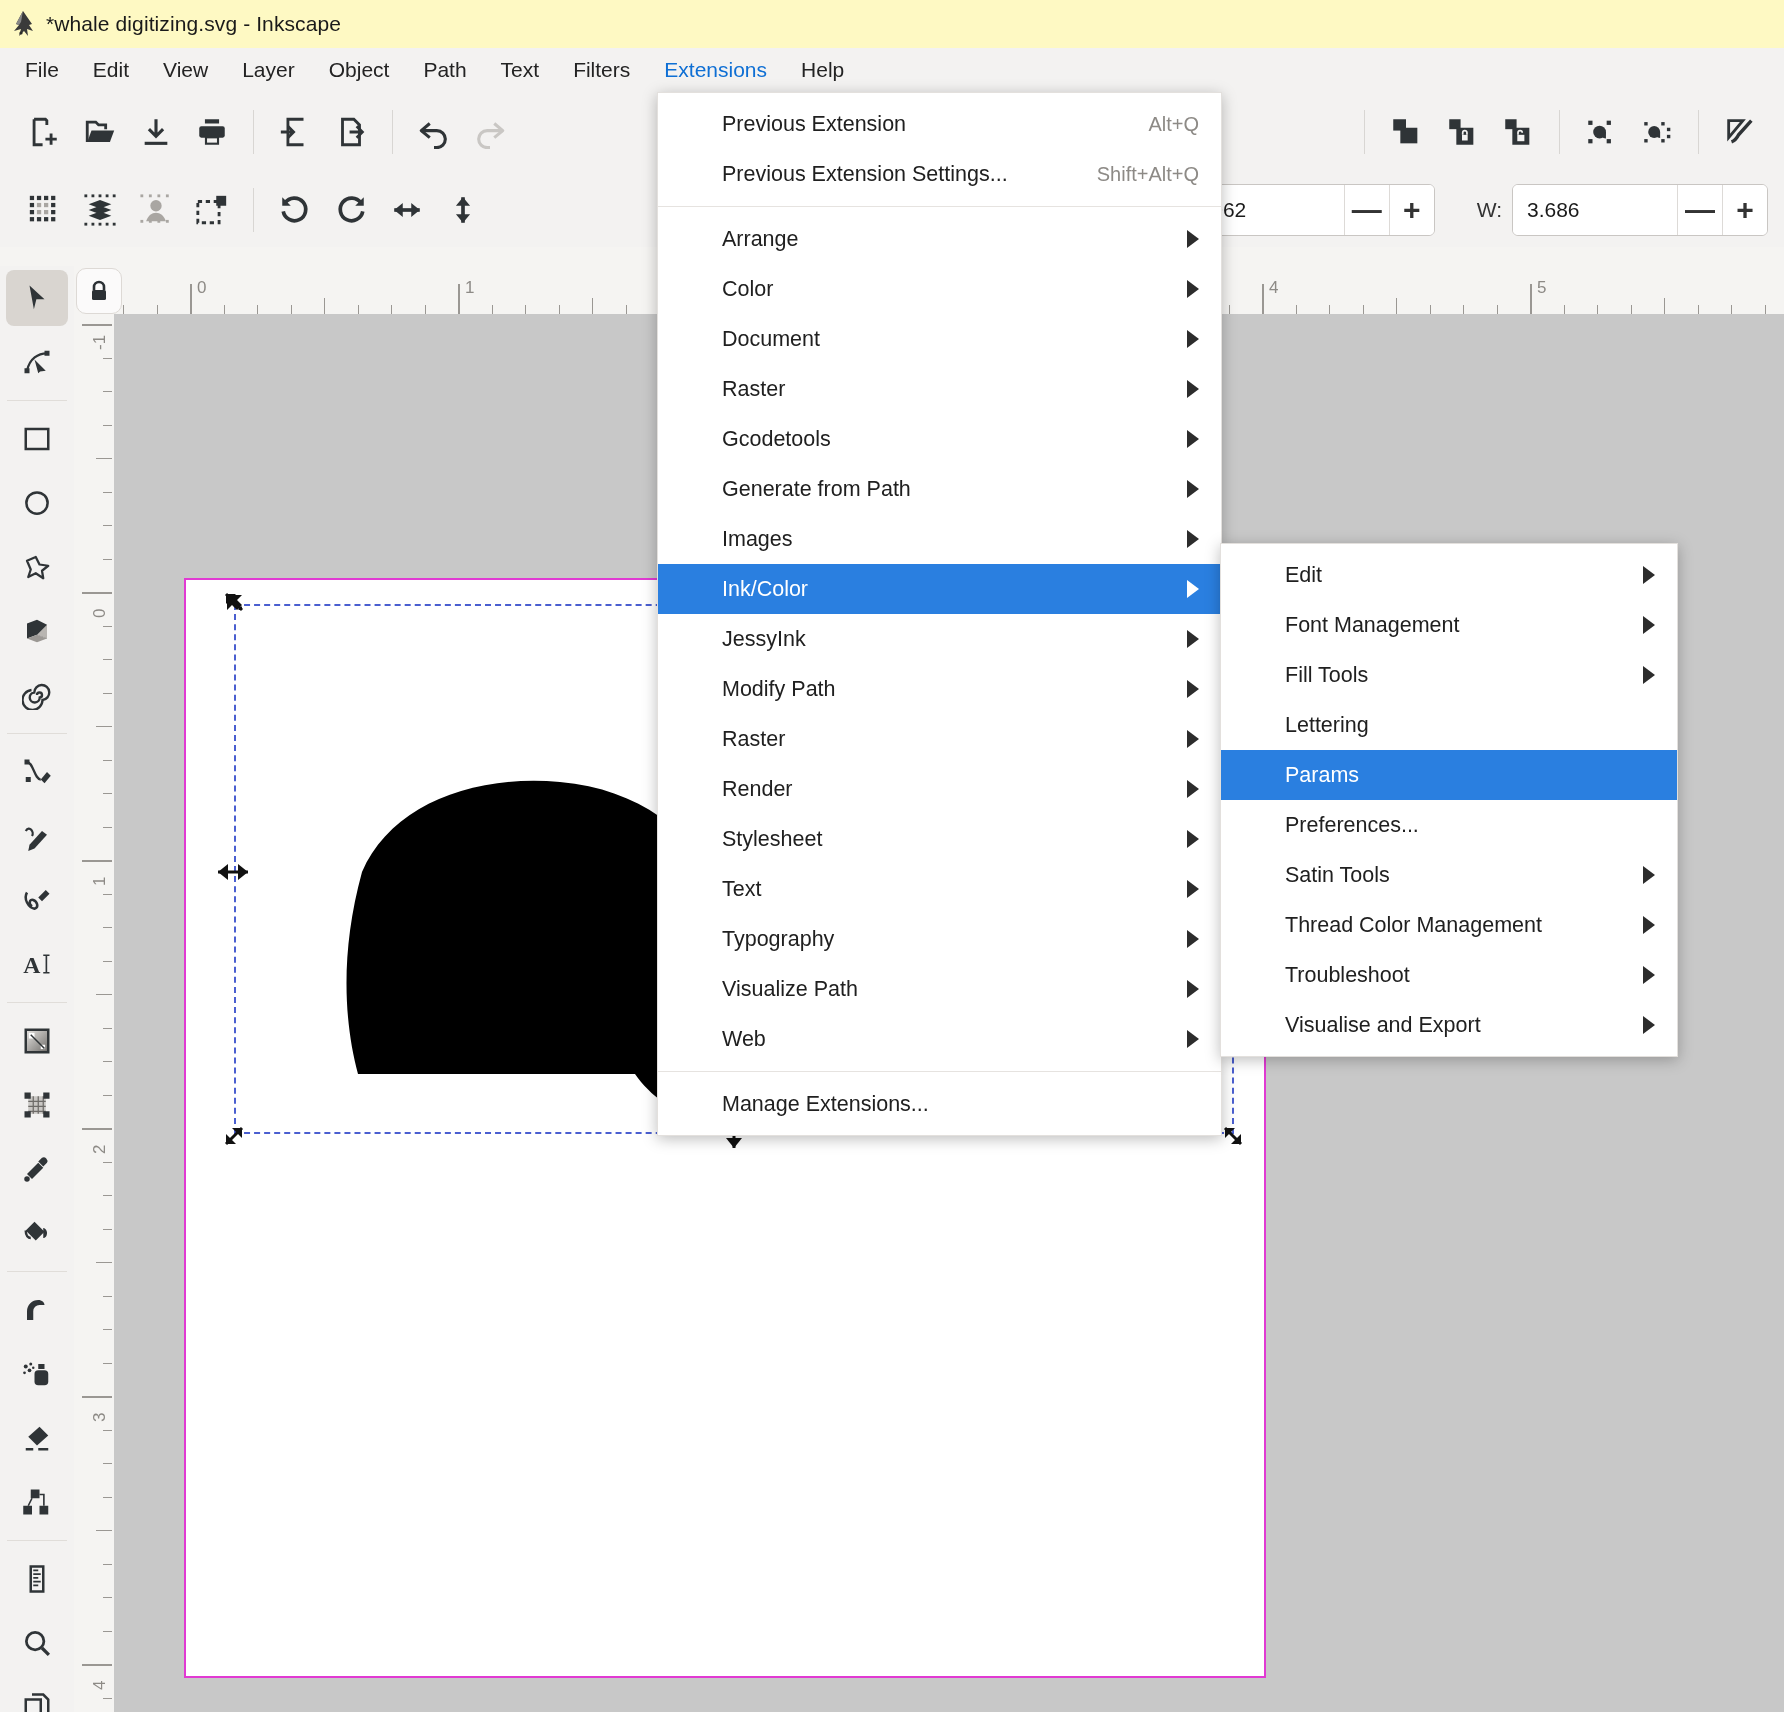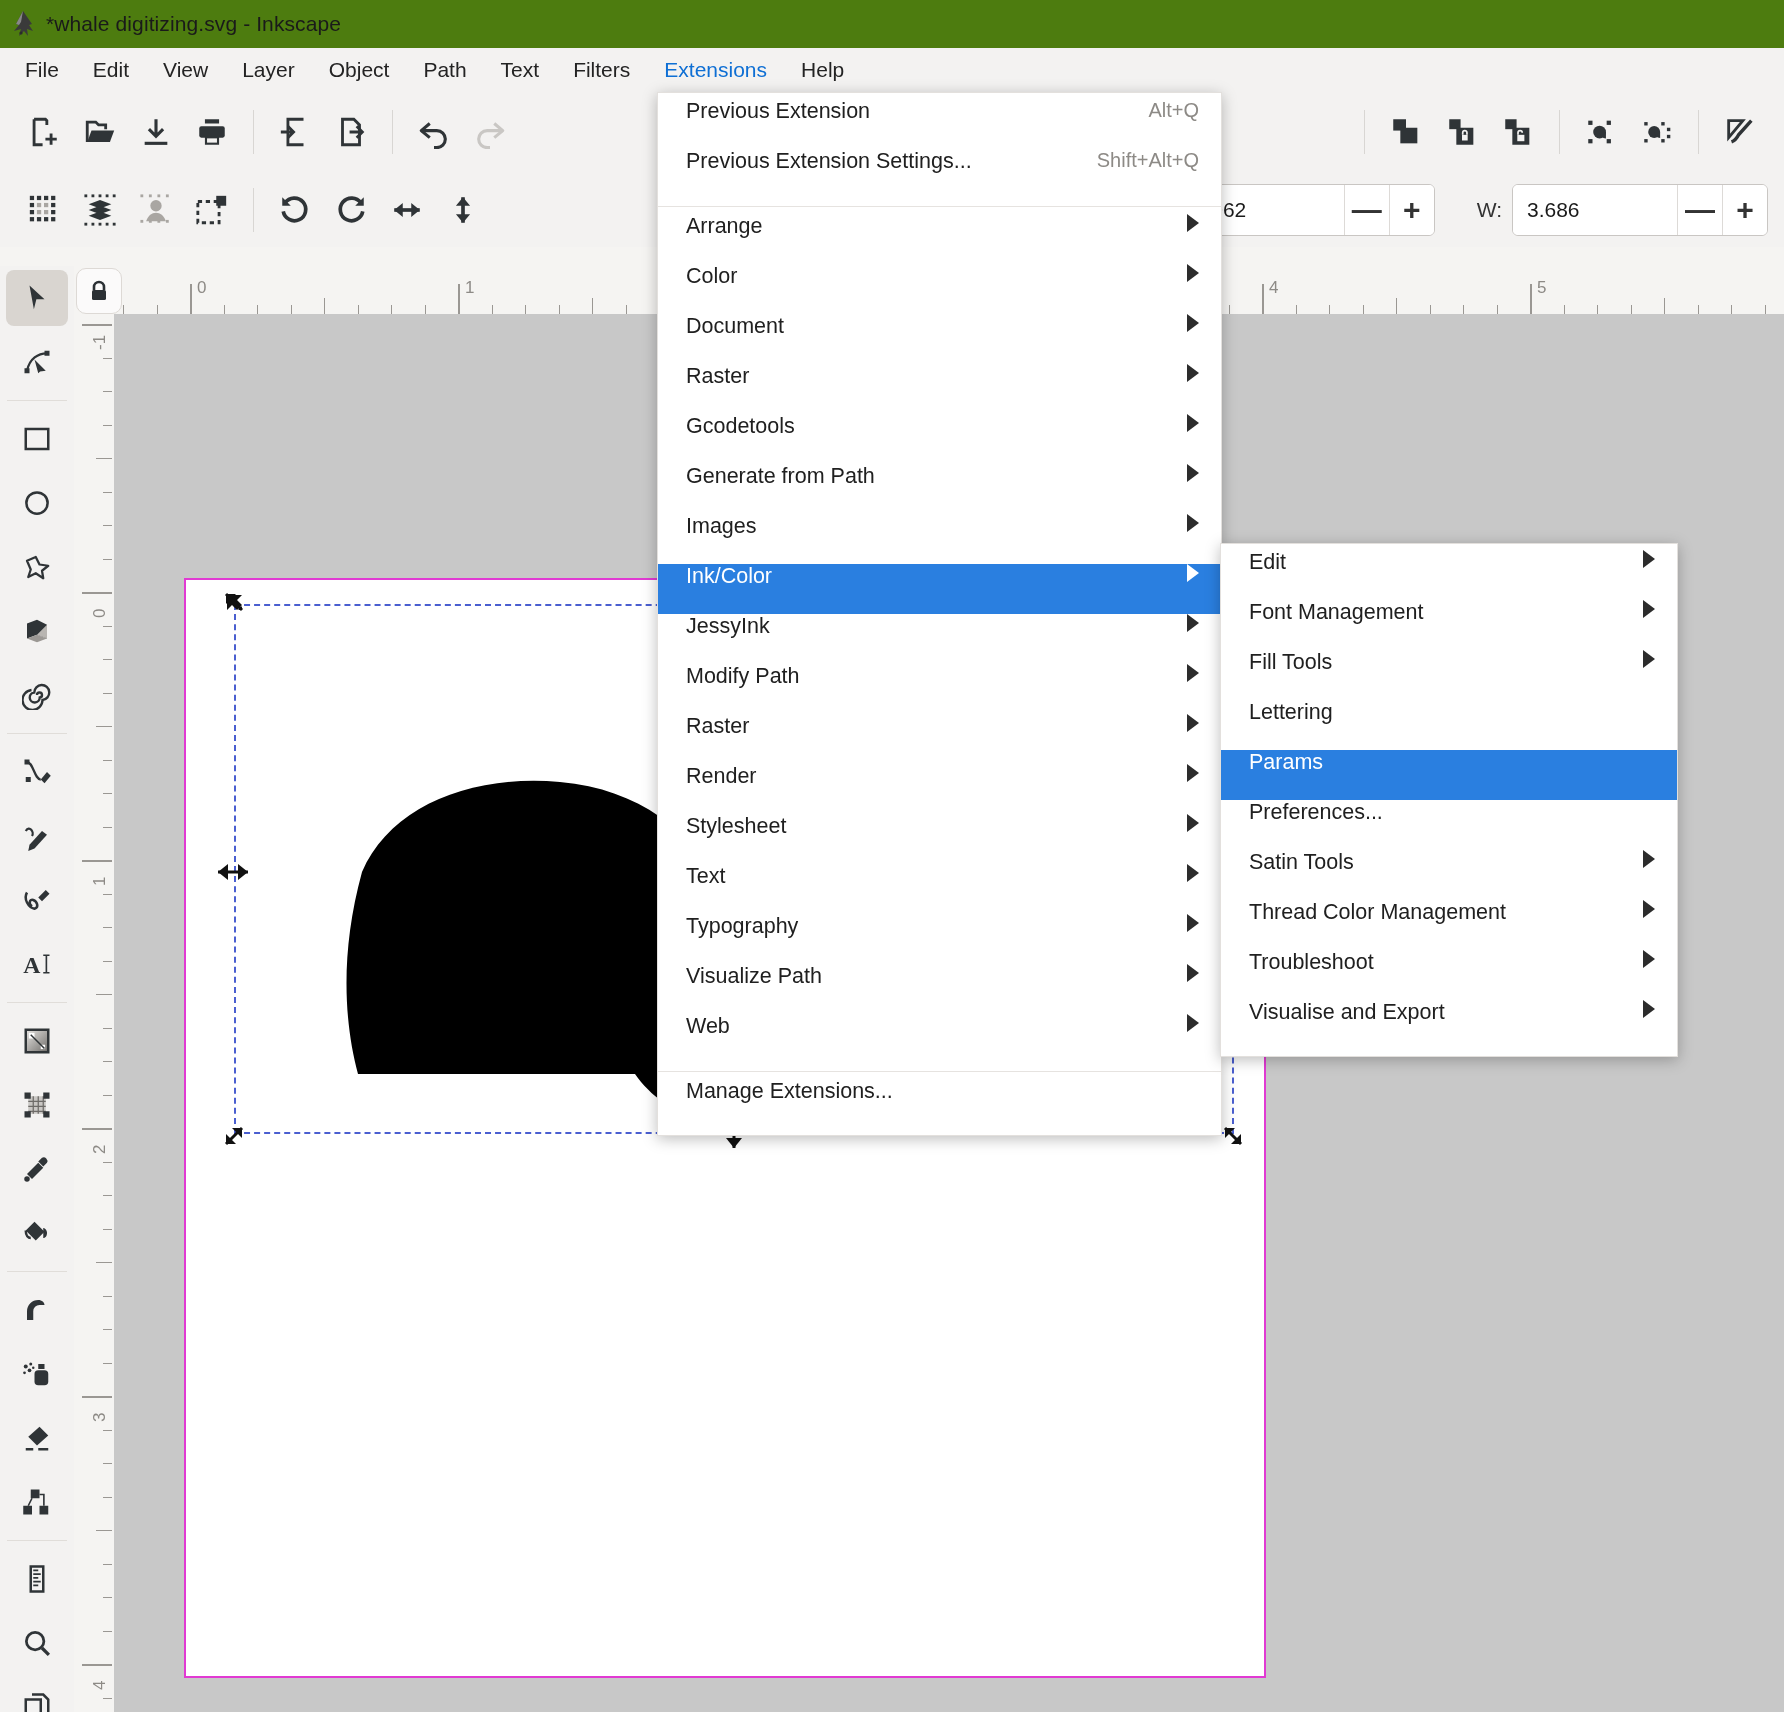--- a/index.html
+++ b/index.html
@@ -7,21 +7,21 @@
     width:1784px;height:1712px;overflow:hidden;
     font-family:"Liberation Sans", sans-serif;
     background:#f5f4f2;
     -webkit-font-smoothing:antialiased;
   }
   #app{position:relative;width:1784px;height:1712px;}
 
   
   .titlebar{
     position:absolute;left:0;top:0;width:1784px;height:48px;
-    background:#4d7c0f;display:flex;align-items:center;
+    background:#fef9c3;display:flex;align-items:center;
   }
   .title-logo{width:30px;height:30px;margin-left:8px;margin-right:8px;flex:0 0 auto;}
   .title-text{font-size:21px;color:#1a1a1a;letter-spacing:0.1px;}
 
   
   .menubar{
     position:absolute;left:0;top:48px;width:1784px;height:44px;
     background:#f3f2f1;display:flex;align-items:center;padding-left:8px;
     box-sizing:border-box;
   }
@@ -120,22 +120,22 @@
   .handle{position:absolute;width:26px;height:26px;}
 
   
   .menu{
     position:absolute;background:#ffffff;
     box-shadow:0 3px 14px rgba(0,0,0,0.26);
     border:1px solid #e3e0dd;z-index:50;
     padding:6px 0;
   }
   .menu-row{
-    display:flex;align-items:flex-start;height:50px;
-    padding:0 0 0 28px;position:relative;font-size:21.5px;color:#202020;
+    display:flex;align-items:center;height:50px;
+    padding:0 0 0 64px;position:relative;font-size:21.5px;color:#202020;
     white-space:nowrap;
   }
   .menu-row.sel{background:#2a7fe0;color:#ffffff;}
   .menu-row .accel{
     position:absolute;right:22px;font-size:20px;color:#8d8a86;
   }
   .menu-row .arrow{
     position:absolute;right:22px;width:0;height:0;
     border-top:9px solid transparent;border-bottom:9px solid transparent;
     border-left:12px solid #2c2c2c;

